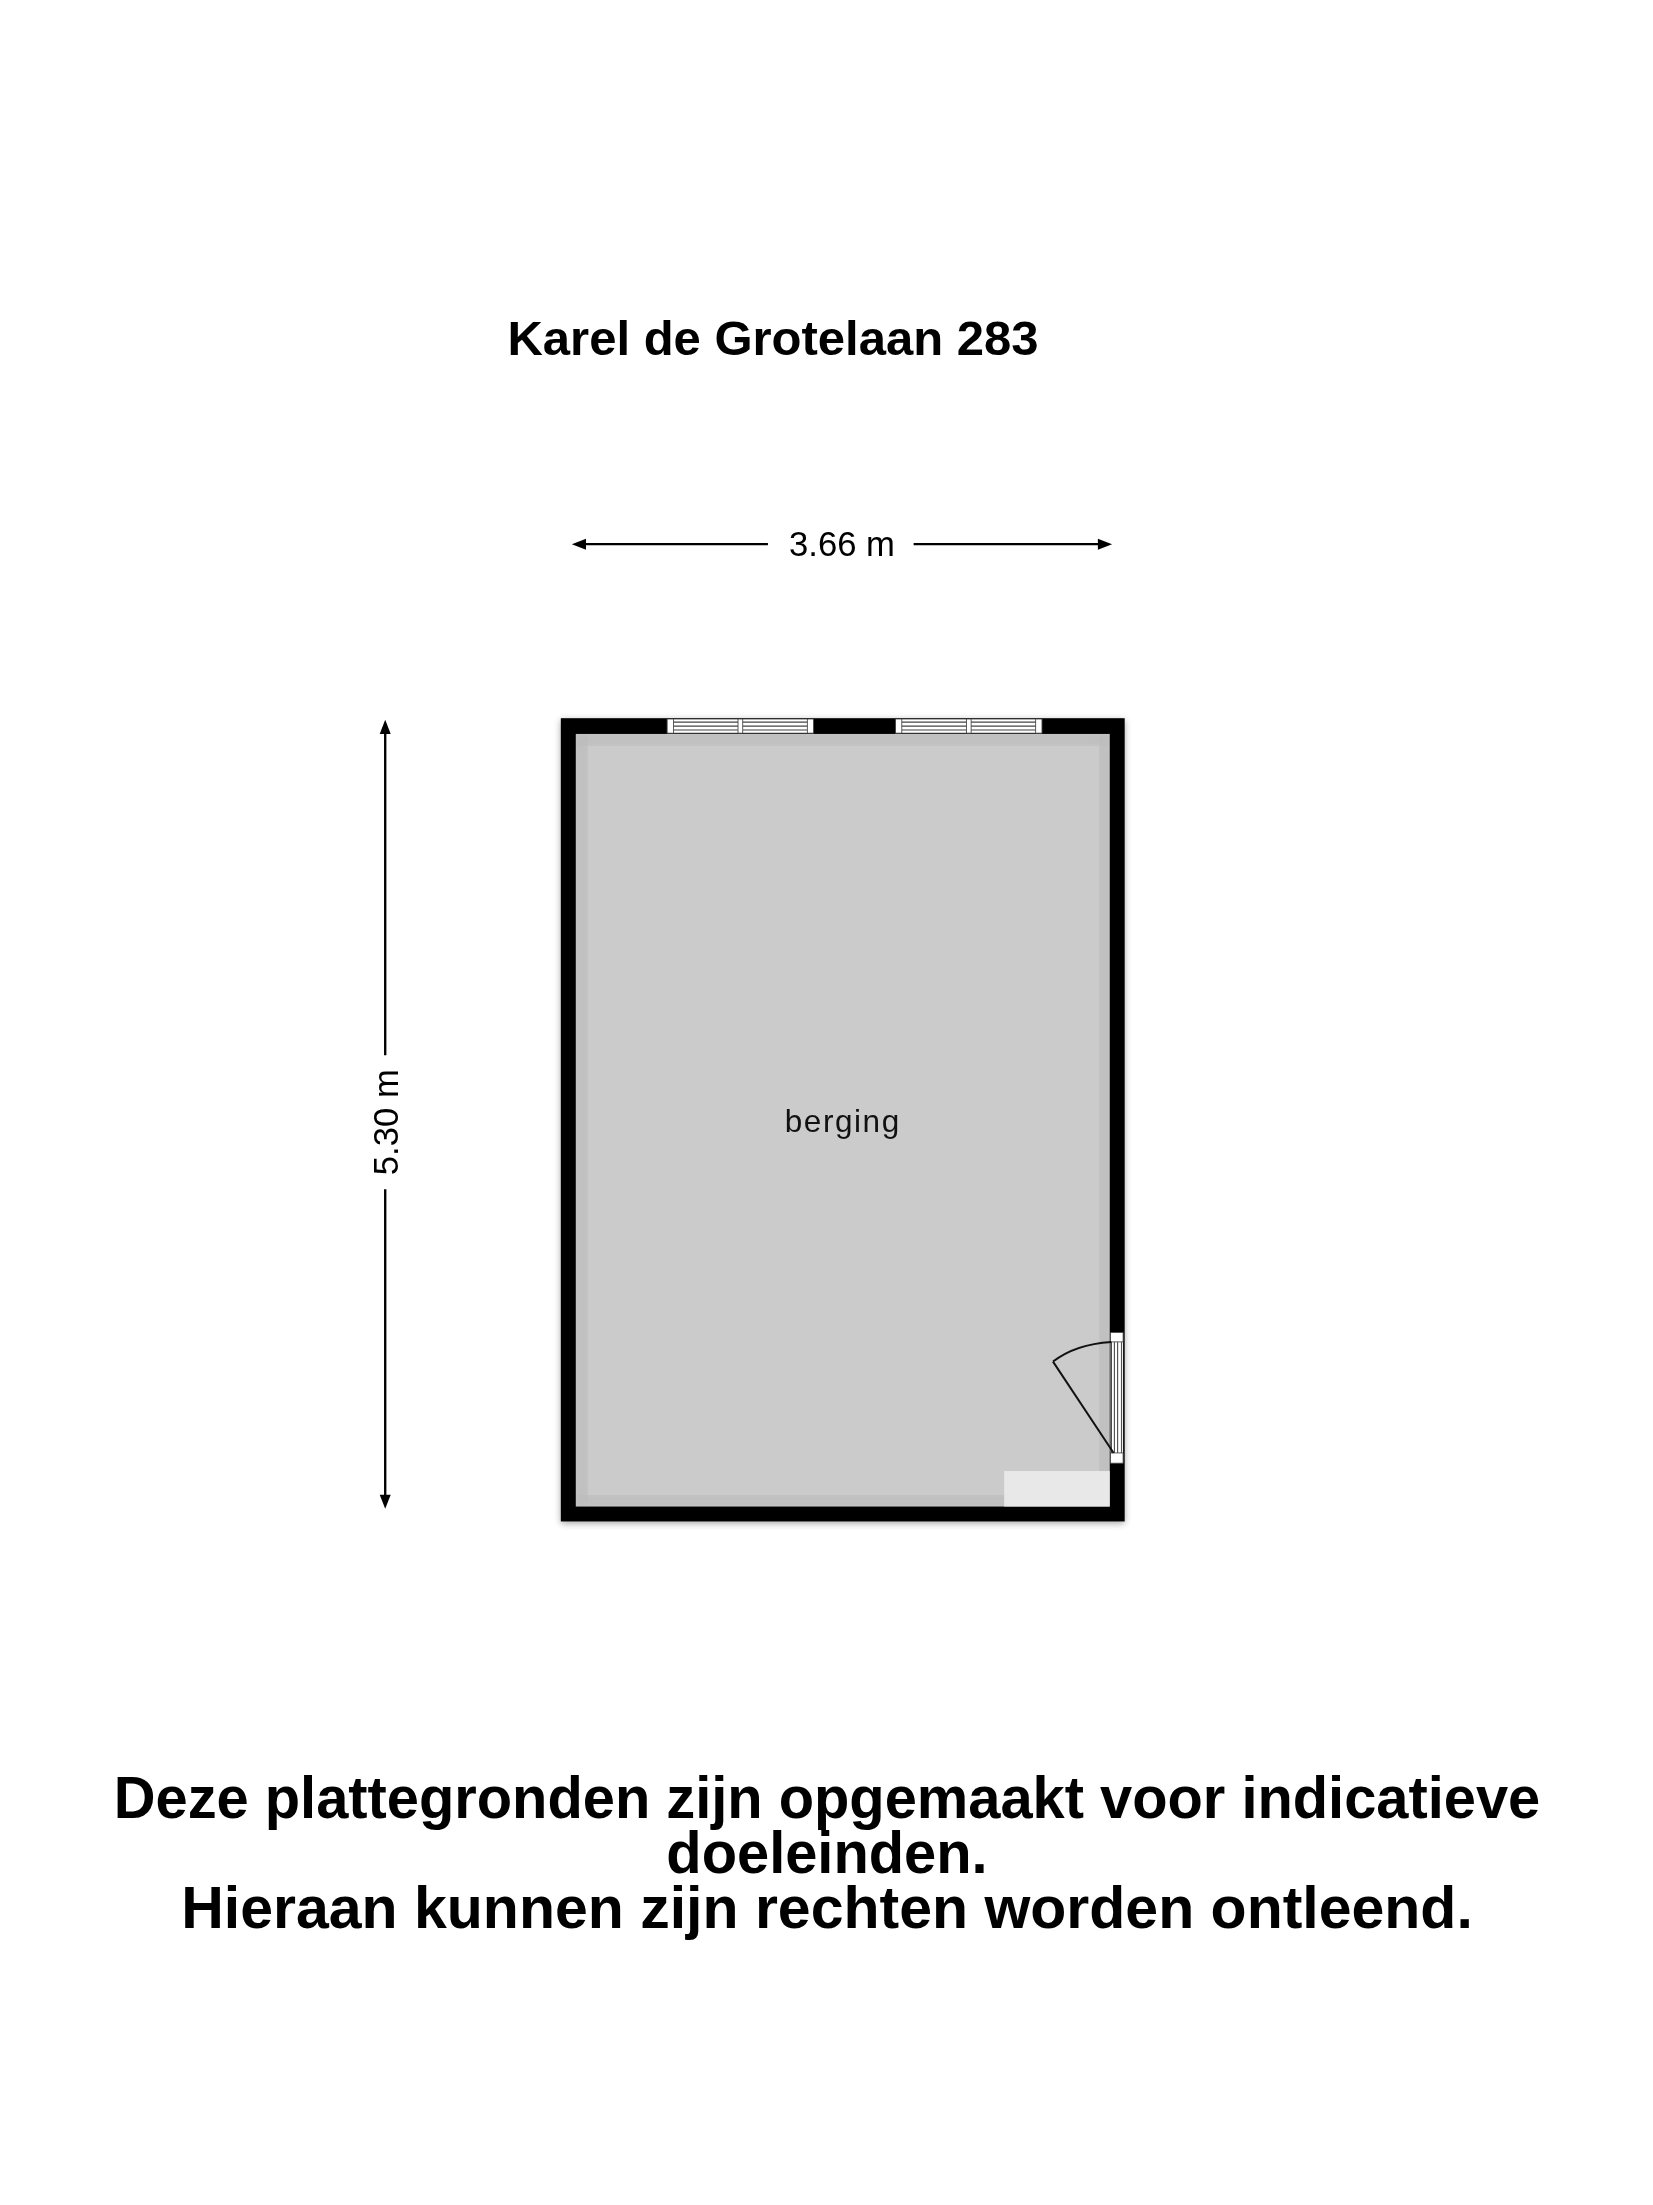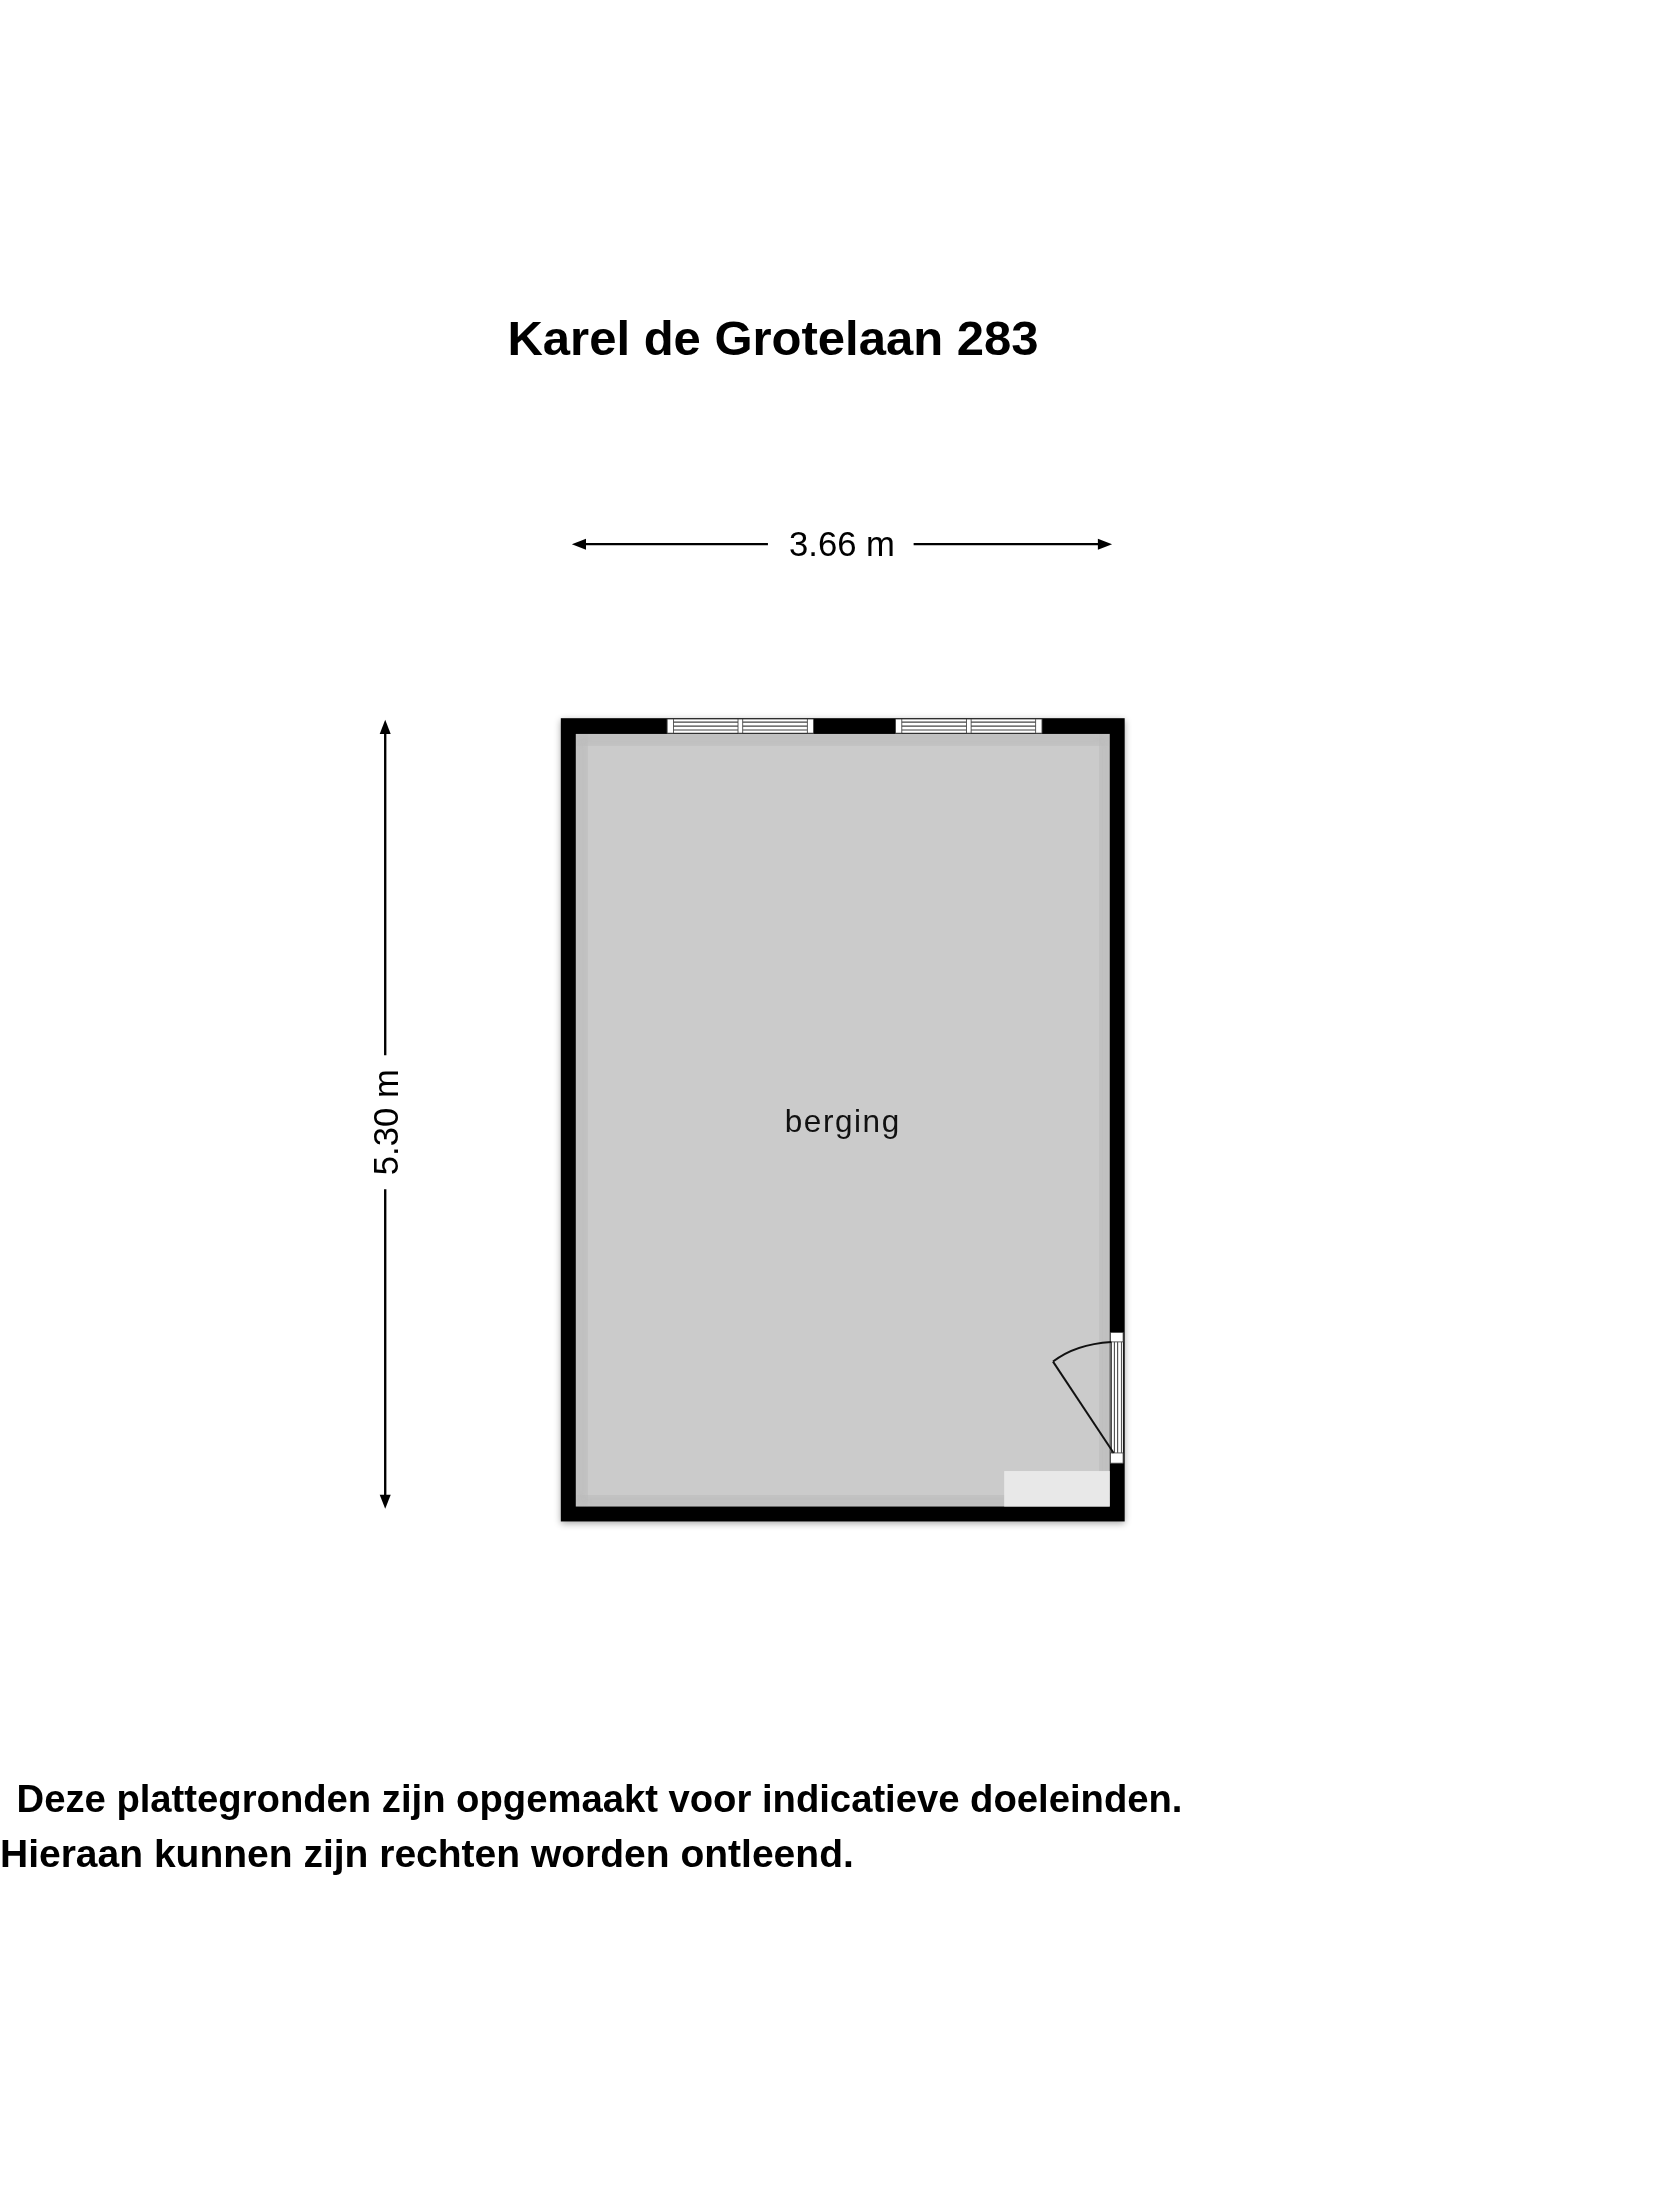--- a/index.html
+++ b/index.html
@@ -3,22 +3,22 @@
   <meta charset="utf-8">
   <style>
     html, body { margin: 0; padding: 0; background: #ffffff; }
     body { width: 1654px; height: 2205px; position: relative; overflow: hidden; }
     .title {
       position: absolute; left: 0; width: 1546px; top: 310px; text-align: center;
       font-family: "Liberation Sans", sans-serif; font-weight: bold; font-size: 49px;
       color: #000; letter-spacing: 0px;
     }
     .footer {
-      position: absolute; left: 0; width: 1654px; text-align: left;
-      font-family: "Liberation Sans", sans-serif; font-weight: bold; font-size: 39px;
+      position: absolute; left: 0; width: 1654px; text-align: center;
+      font-family: "Liberation Sans", sans-serif; font-weight: bold; font-size: 59px;
       color: #000; line-height: 55px;
     }
     .footer .line1 { display: block; transform: scaleX(0.98); }
     .footer .line2 { display: block; }
     svg text { font-family: "Liberation Sans", sans-serif; }
     .plan { position: absolute; left: 0; top: 0; }
   </style>
 </head>
 <body>
 

